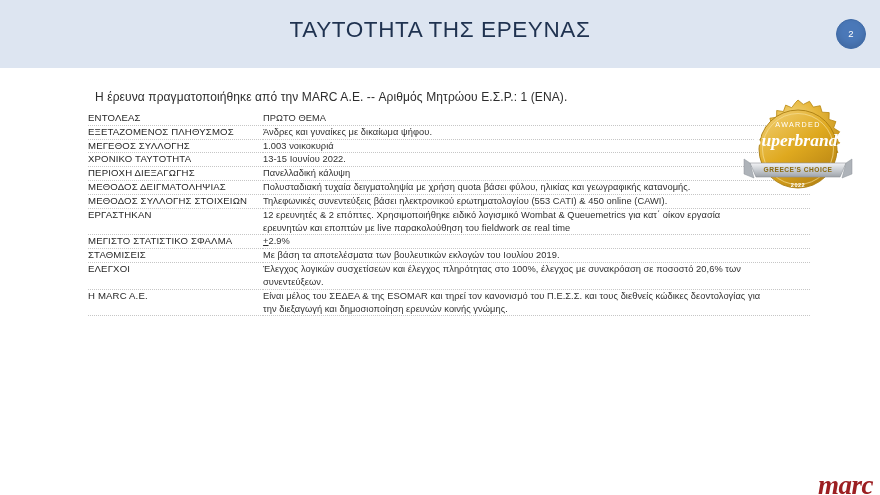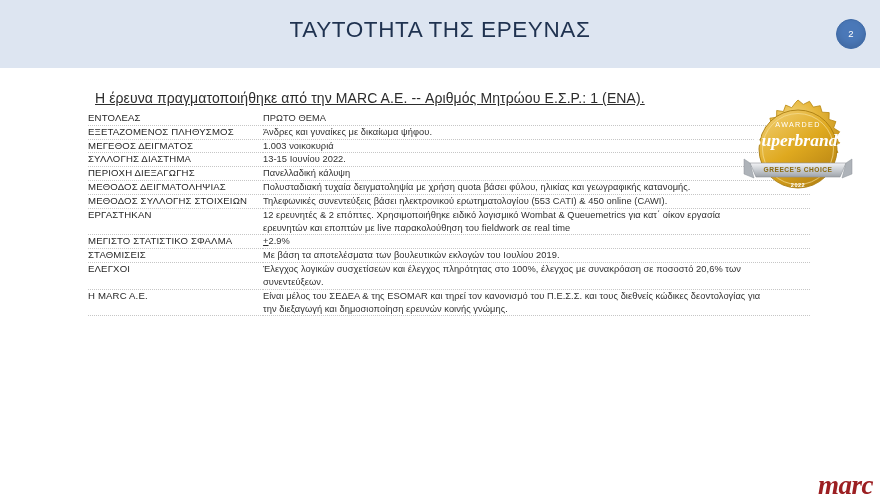--- a/index.html
+++ b/index.html
@@ -58,25 +58,24 @@
     font-size: 9.5px;
     line-height: 28px;
     text-align: center;
   }
 
   
   #intro-line {
     position: absolute;
     left: 95px;
     top: 90px;
-    font-size: 14px;
+    font-size: 12px;
     color: #2d2d2d;
     letter-spacing: 0.1px;
     white-space: nowrap;
-    text-decoration: underline;
   }
 
   
   #info-table {
     position: absolute;
     left: 88px;
     top: 112px;
     width: 722px;
     border-collapse: collapse;
   }
@@ -153,27 +152,27 @@
             <span class="line">ΠΡΩΤΟ ΘΕΜΑ</span>
           </td>
         </tr>
         <tr>
           <td class="label-cell">ΕΞΕΤΑΖΟΜΕΝΟΣ ΠΛΗΘΥΣΜΟΣ</td>
           <td class="value-cell">
             <span class="line">Άνδρες και γυναίκες με δικαίωμα ψήφου.</span>
           </td>
         </tr>
         <tr>
-          <td class="label-cell">ΜΕΓΕΘΟΣ ΔΕΙΓΜΑΤΟΣ</td>
+          <td class="label-cell">ΜΕΓΕΘΟΣ ΣΥΛΛΟΓΗΣ</td>
           <td class="value-cell">
             <span class="line">1.003 νοικοκυριά</span>
           </td>
         </tr>
         <tr>
-          <td class="label-cell">ΣΥΛΛΟΓΗΣ ΔΙΑΣΤΗΜΑ</td>
+          <td class="label-cell">ΧΡΟΝΙΚΟ ΤΑΥΤΟΤΗΤΑ</td>
           <td class="value-cell">
             <span class="line">13-15 Ιουνίου 2022.</span>
           </td>
         </tr>
         <tr>
           <td class="label-cell">ΠΕΡΙΟΧΗ ΔΙΕΞΑΓΩΓΗΣ</td>
           <td class="value-cell">
             <span class="line">Πανελλαδική κάλυψη</span>
           </td>
         </tr>

